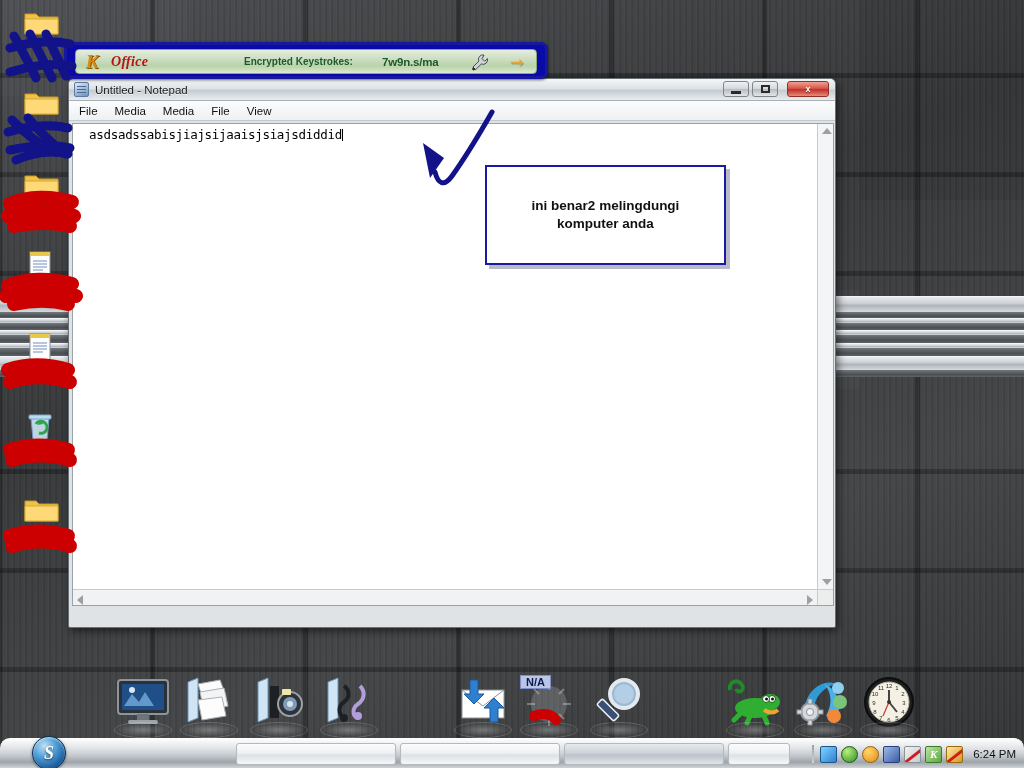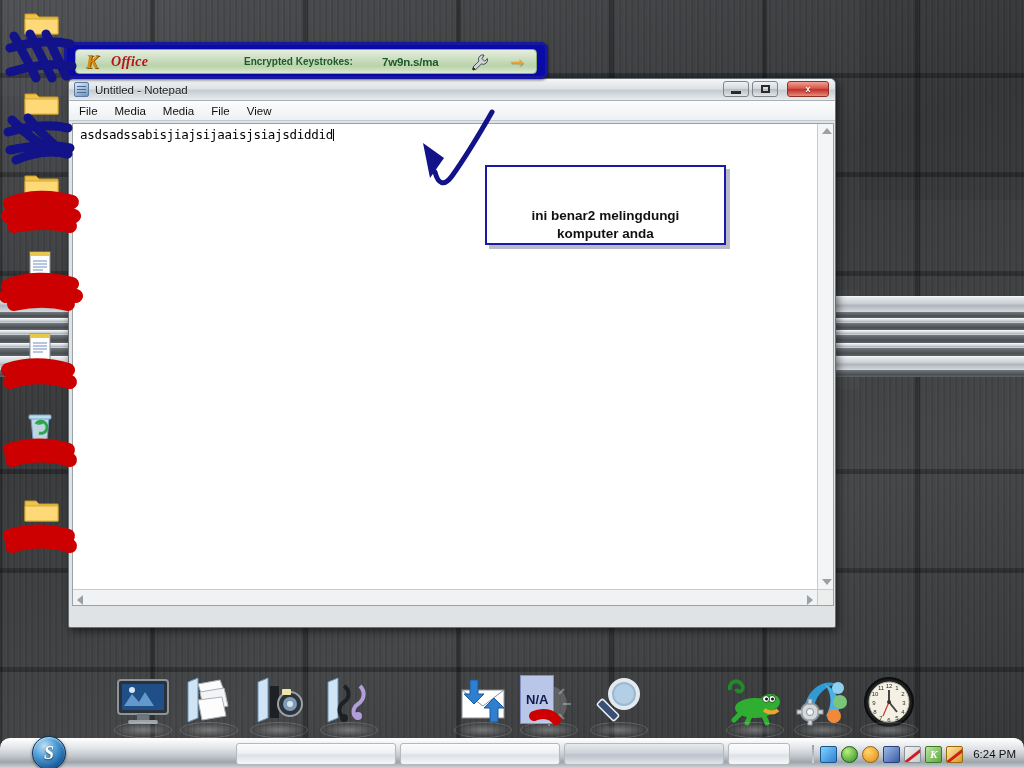--- a/index.html
+++ b/index.html
@@ -173,21 +173,21 @@
   .np-menu { font-size: 11.5px; color:#111; margin-right: 17px; cursor: default; }
 
   #np-body {
     position: absolute; left: 3px; top: 44px;
     width: 762px; height: 483px;
     background: #ffffff; border: 1px solid #9aa1a7;
   }
   #np-text {
     font-family: "DejaVu Sans Mono", monospace;
     font-size: 12.5px; color: #000;
-    padding: 3px 7px; white-space: pre; letter-spacing: -0.3px;
+    padding: 3px 16px; white-space: pre; letter-spacing: -0.3px;
   }
   #np-caret {
     display:inline-block; width:1px; height:12px; background:#000;
     vertical-align:-2px;
   }
 
   
   #np-vscroll {
     position:absolute; right:0; top:0; width:16px; bottom:16px;
     background:#f4f5f6; border-left:1px solid #c8ccd0;
@@ -200,25 +200,25 @@
     position:absolute; width:0;height:0; 
   }
   .sb-up { left:4px; top:4px; border-left:5px solid transparent;border-right:5px solid transparent;border-bottom:6px solid #9aa0a5;}
   .sb-down { left:4px; bottom:4px; border-left:5px solid transparent;border-right:5px solid transparent;border-top:6px solid #9aa0a5;}
   .sb-left { left:4px; top:5px; border-top:5px solid transparent;border-bottom:5px solid transparent;border-right:6px solid #9aa0a5;}
   .sb-right { right:4px; top:5px; border-top:5px solid transparent;border-bottom:5px solid transparent;border-left:6px solid #9aa0a5;}
   #np-corner { position:absolute; right:0;bottom:0;width:16px;height:16px;background:#eceded;border-left:1px solid #c8ccd0;border-top:1px solid #c8ccd0;}
 
   
   #callout {
-    position: absolute; left: 485px; top: 165px; width: 241px; height: 80px;
+    position: absolute; left: 485px; top: 165px; width: 241px; height: 100px;
     background: #ffffff; border: 2px solid #1a1aa8;
     z-index: 50;
     box-shadow: 4px 4px 0 rgba(120,120,140,0.5);
-    display: flex; align-items: flex-end; justify-content: center; text-align: center;
+    display: flex; align-items: center; justify-content: center; text-align: center;
   }
   #callout-text {
     font-size: 13.5px; font-weight: bold; color: #111; line-height: 1.35;
   }
 
   
   .annot { position: absolute; z-index: 55; pointer-events: none; }
 
   
   #dock { position:absolute; left:0; bottom:30px; width:1024px; height:70px; z-index:20; }
@@ -520,21 +520,21 @@
           <line x1="33" y1="10" x2="33" y2="18"></line>
             <line x1="33" y1="46" x2="33" y2="54"></line>
           <line x1="11" y1="32" x2="19" y2="32"></line>
             <line x1="47" y1="32" x2="55" y2="32"></line>
           <line x1="18" y1="17" x2="23" y2="22"></line>
             <line x1="43" y1="42" x2="48" y2="47"></line>
           <line x1="48" y1="17" x2="43" y2="22"></line>
             <line x1="23" y1="42" x2="18" y2="47"></line>
         </g>
       </svg>
-      <div style="position:absolute;left:4px;top:3px;background:#b9c6e8;border:1px solid #7d8fc4;padding:16px 5px;font-size:13px;font-weight:bold;color:#101a4a;">N/A</div>
+      <div style="position:absolute;left:4px;top:3px;background:#b9c6e8;border:1px solid #7d8fc4;padding:0 5px;font-size:11px;font-weight:bold;color:#101a4a;">N/A</div>
       <div class="dock-refl"></div>
     </div>
 
     <div class="dock-item" style="left:586px;">
       <svg width="66" height="66" viewBox="0 0 66 66">
         <circle cx="38" cy="22" r="14" fill="#9fc0dd" stroke="#eef3f8" stroke-width="4" opacity="0.95"></circle>
         <circle cx="38" cy="22" r="10" fill="#b9d3e8" opacity="0.8"></circle>
         <rect x="10" y="34" width="24" height="8" rx="2" transform="rotate(45 22 38)" fill="#3a4f72" stroke="#e8eef5" stroke-width="1.5"></rect>
       </svg>
       <div class="dock-refl"></div>

